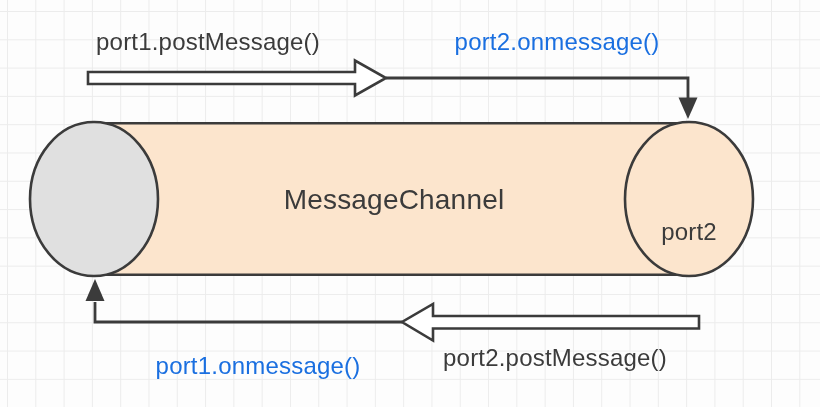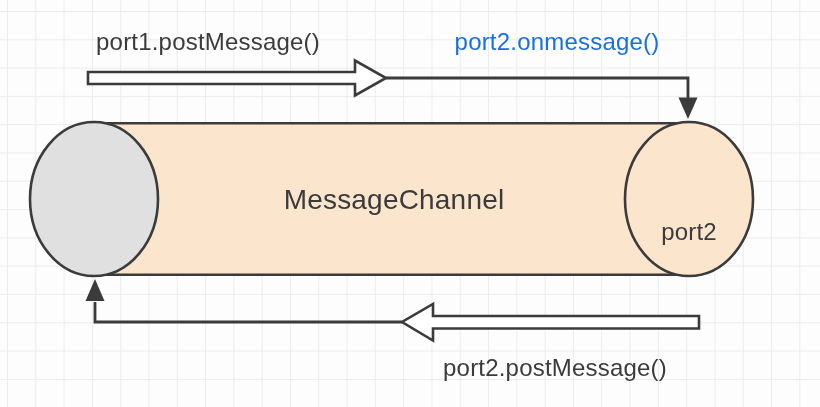--- a/index.html
+++ b/index.html
@@ -93,16 +93,17 @@
 
   <div class="label dark" style="left:208px; top:42px;">port1.postMessage()</div>
 
   <div class="label blue" style="left:557px; top:42px;">port2.onmessage()</div>
 
   <div class="label dark title" style="left:394px; top:200px;">MessageChannel</div>
 
 
   <div class="label dark port" style="left:689px; top:184px;margin-top:48px;">port2</div>
 
+  <div class="label blue" style="left:258px; top:366px;">port1.onmessage()</div>
 
-  <div class="label dark" style="left:555px; top:368px;text-align:right;">port2.postMessage()</div>
+  <div class="label dark" style="left:555px; top:358px;text-align:right;">port2.postMessage()</div>
 
 </div>
 
 </body></html>

